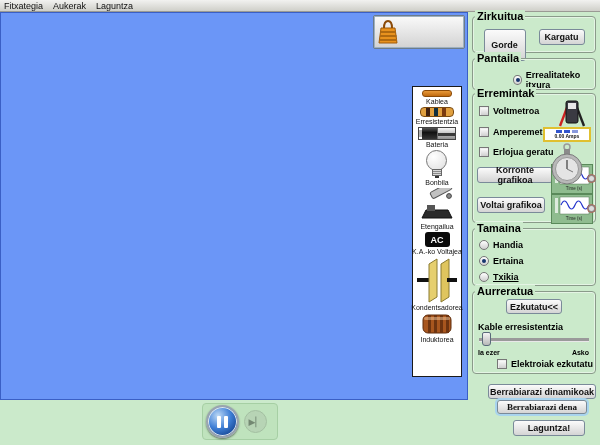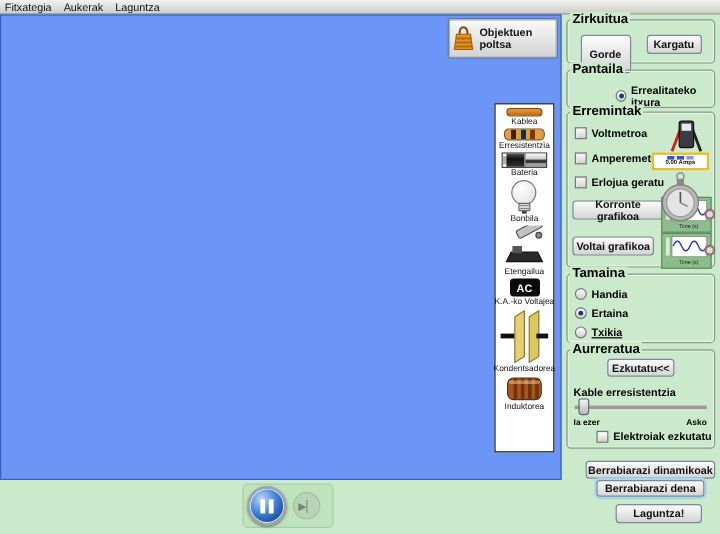--- a/index.html
+++ b/index.html
@@ -65,21 +65,21 @@
   .thumb { position:absolute; width:42px; height:30px; background:#8fbc8f; border:1px solid #5a8a5a; }
   .thumb svg { display:block; }
   .clock-mini { position:absolute; width:9px; height:9px; border-radius:50%; background:#ddd;
     border:1px solid #a05848; box-shadow:0 0 0 1px #888 inset; }
 
   .slider-track { position:absolute; height:3px; background:#9a9a9a; box-shadow:0 1px 0 #e8e8e8; }
   .slider-thumb { position:absolute; width:9px; height:14px; top:-6px;
     background:linear-gradient(#f4f4f4,#b8b8b8); border:1px solid #5a6a7a; border-radius:2px 2px 3px 3px; cursor:grab; }
   .minmax { position:absolute; font-size:7px; font-weight:bold; color:#000; }
 
-  .focus-ring { box-shadow:0 0 0 2px #a8d4ee; }
+  .focus-ring { box-shadow:0 0 0 2px #a8d4ee;font-family:Liberation Serif, serif; }
 
   
   .playpanel { position:absolute; left:202px; top:403px; width:76px; height:37px;
     background:#bfe3bd; border:1px solid #a6cfa4; border-radius:4px;
     display:flex; align-items:center; padding-left:3px; gap:5px; }
   .pause-btn { width:33px; height:33px; border-radius:50%; cursor:pointer;
     background:radial-gradient(circle at 35% 30%,#bcd8f5,#3f7fd6 45%,#123f8a 85%);
     border:2px solid #9aa4ae; box-shadow:0 1px 2px rgba(0,0,0,.5), 0 0 0 1px #dfe6ec inset;
     display:flex; align-items:center; justify-content:center; gap:3px; }
   .pause-btn i { width:4px; height:12px; background:#fff; border-radius:1px; }
@@ -97,21 +97,20 @@
 </div>
 
 <div class="canvas"></div>
 
 <div class="bag-btn">
   <svg width="22" height="26" viewBox="0 0 22 26">
     <path d="M4 9 L18 9 L20 24 L2 24 Z" fill="#e8921e" stroke="#a05a08"></path>
     <path d="M3.4 13 L19 13 M3 17 L19.5 17 M2.6 21 L20 21" stroke="#b06a10" stroke-width="2"></path>
     <path d="M7 9 Q7 2 11 2 Q15 2 15 9" fill="none" stroke="#8a4a08" stroke-width="2"></path>
   </svg>
-  <span class="lbl">Objektuen poltsa</span>
 </div>
 
 <div class="toolbar">
   <div class="tb-item">
     <div class="wire-icon"></div>
     <div class="tb-label">Kablea</div>
   </div>
   <div class="tb-item">
     <div class="resistor-icon"></div>
     <div class="tb-label">Erresistentzia</div>

